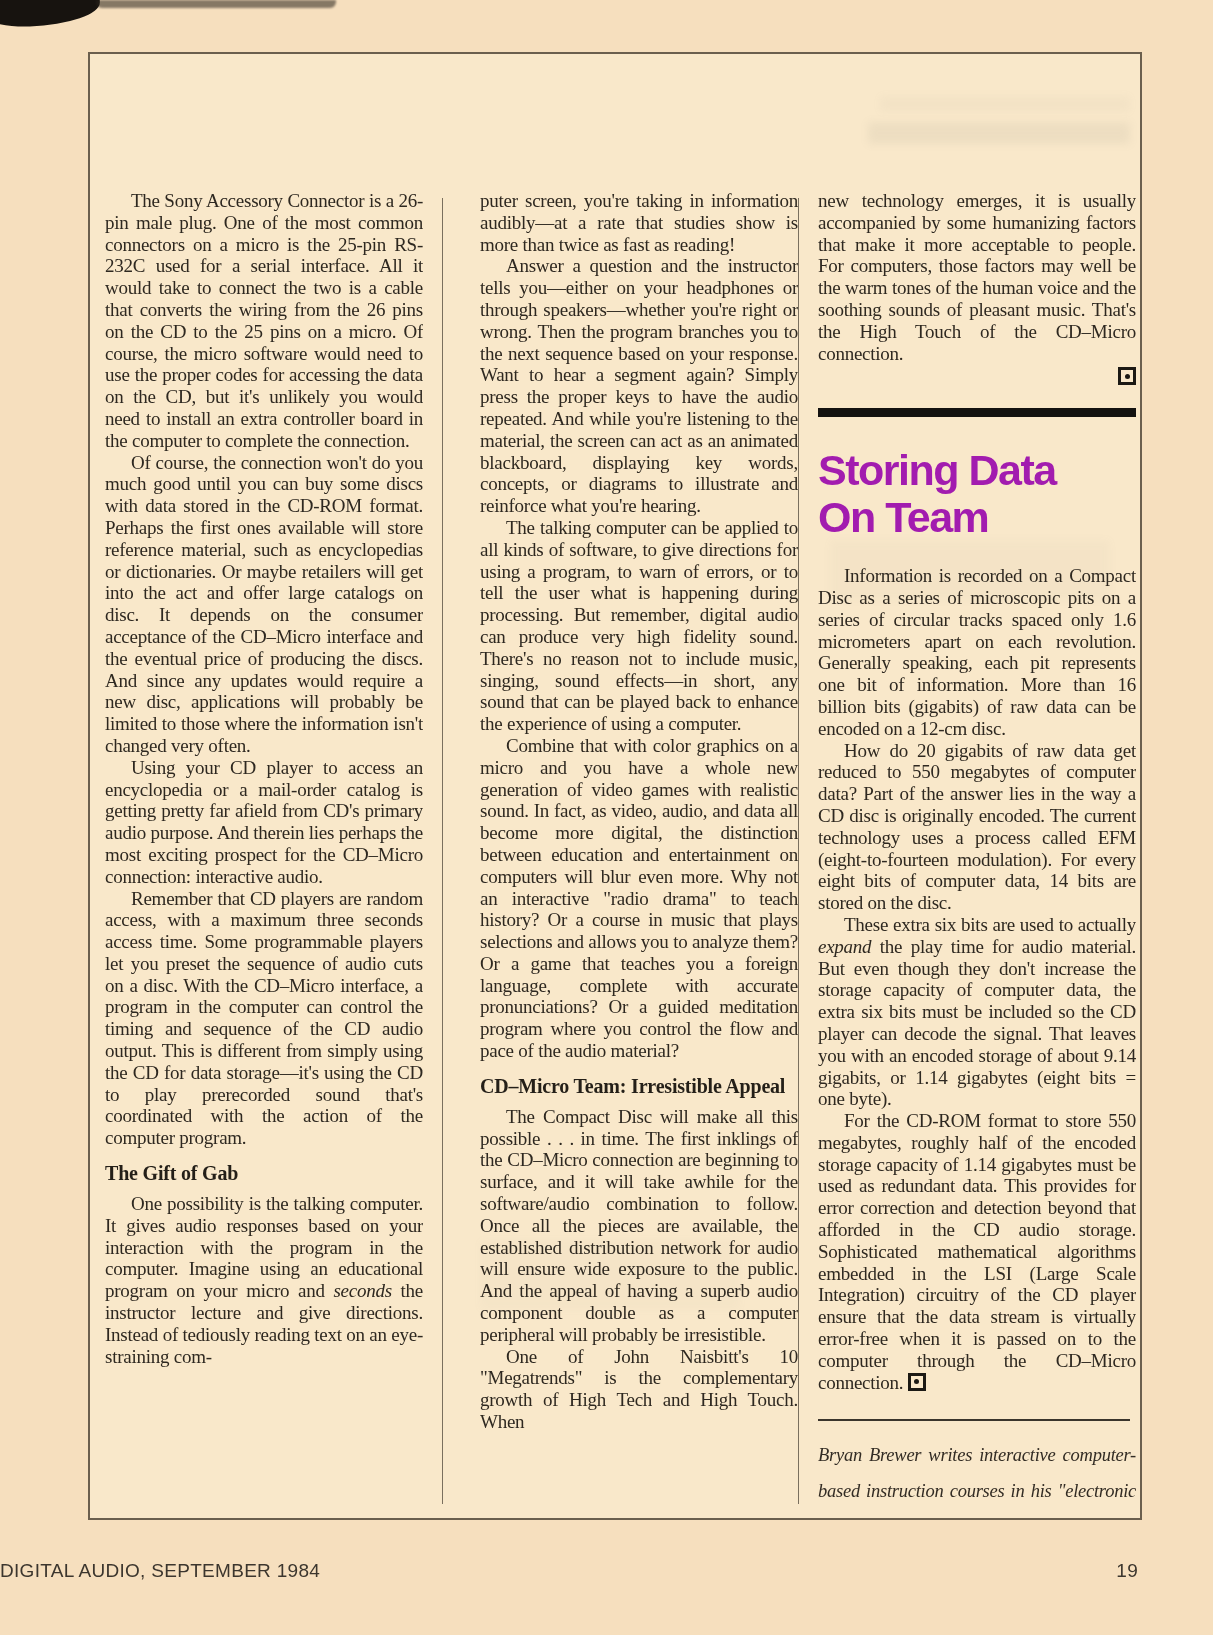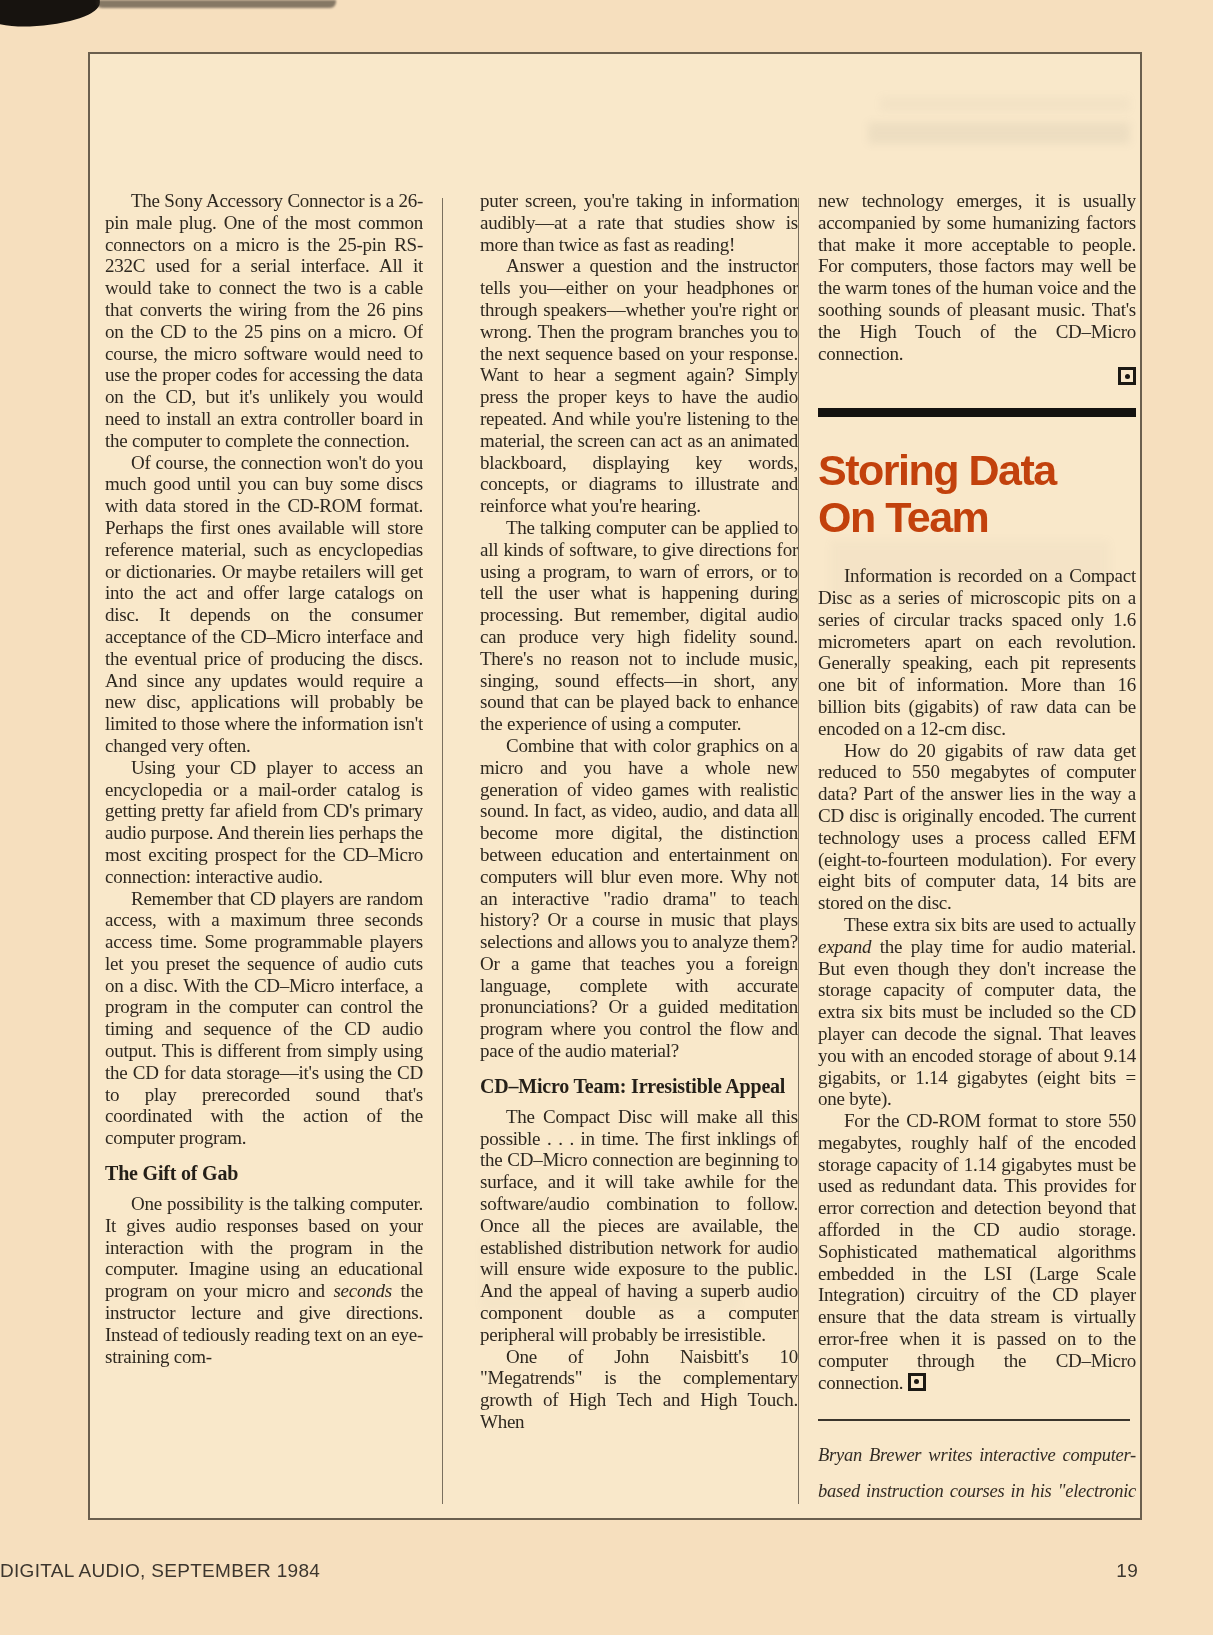--- a/index.html
+++ b/index.html
@@ -48,21 +48,21 @@
     position:relative;vertical-align:-2px;background:#f9e8ca;
   }
   .endmark::after{
     content:"";position:absolute;left:50%;top:50%;width:5px;height:5px;
     margin:-2.5px 0 0 -2.5px;background:#1c1914;border-radius:50%;
   }
   .thick-rule{height:9px;background:#141210;border:0;margin:20px 0 30px 0;}
   .headline{
     font-family:"Liberation Sans","DejaVu Sans",sans-serif;
     font-weight:bold;font-size:43px;line-height:47px;letter-spacing:-1.5px;
-    color:#c2410c;text-align:left;margin:0 0 24px 0;
+    color:#a21caf;text-align:left;margin:0 0 24px 0;
   }
   .bio-sep{height:0;border:0;border-top:2px solid #3a342c;margin:26px 6px 16px 0;}
   .bio{
     font-style:italic;font-size:18.5px;line-height:36px;text-align:justify;
     color:#332c24;margin:0;
   }
   .footer{
     position:absolute;top:1560px;left:0;width:1138px;
     display:flex;justify-content:space-between;align-items:baseline;gap:42px;
     font-family:"Liberation Sans","DejaVu Sans",sans-serif;

